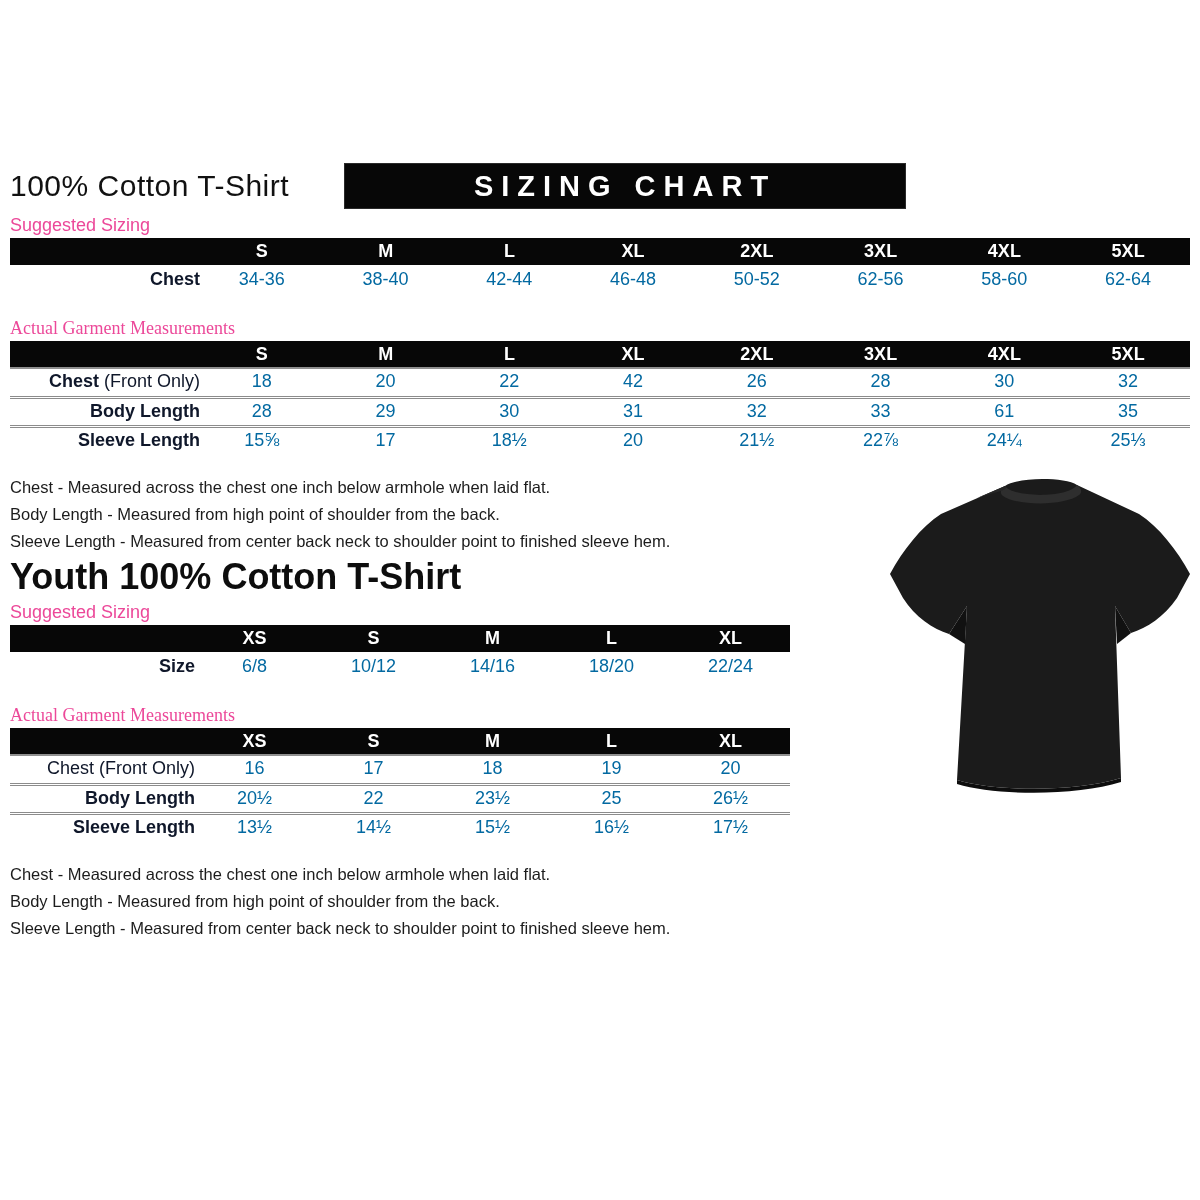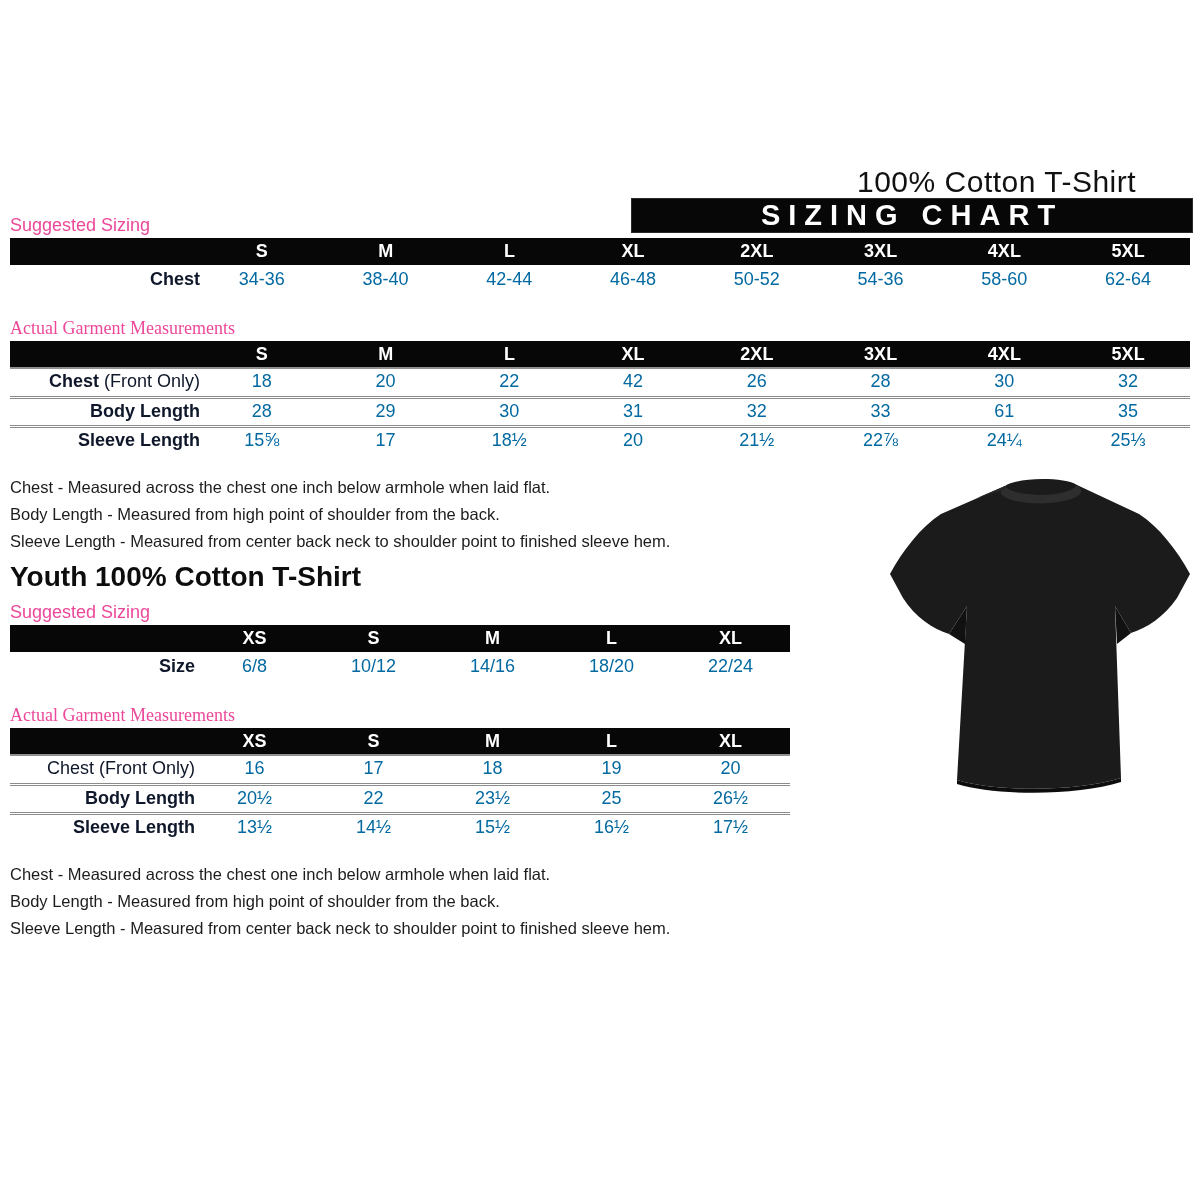--- a/index.html
+++ b/index.html
@@ -14,35 +14,34 @@
     overflow: hidden;
   }
   .content {
     position: absolute;
     left: 10px;
     top: 165px;
     width: 1182px;
   }
   .header-row {
     display: flex;
-    align-items: flex-end;
+    align-items: center;
     height: 42px;
-    flex-direction: column;
   }
   .page-title {
     width: 335px;
     flex: none;
     font-size: 30px;
     font-weight: 400;
     color: #111;
     letter-spacing: 0.5px;
   }
   .sizing-banner {
     width: 560px;
-    height: 50px;
+    height: 44px;
     background: #070707;
     color: #ffffff;
     font-size: 29px;
     font-weight: 700;
     letter-spacing: 8px;
     display: flex;
     align-items: center;
     justify-content: center;
     box-shadow: 0 0 0 1px #2a2a2a;
   }
@@ -87,21 +86,21 @@
   table.chart.lined thead tr { border-bottom: 2px solid #909090; }
   table.chart.lined tbody tr + tr { border-top: 3px double #8c8c8c; }
   .notes { margin-top: 19px; }
   .notes p {
     font-size: 16.5px;
     color: #1c1c1c;
     line-height: 27px;
   }
   .youth-title {
     margin-top: 5px;
-    font-size: 28px;
+    font-size: 36px;
     font-weight: 700;
     color: #0d0d0d;
     line-height: 34px;
   }
   .tshirt-photo {
     position: absolute;
     left: 885px;
     top: 472px;
     width: 312px;
     height: 340px;
@@ -134,21 +133,21 @@
           </tr>
         </thead>
         <tbody>
           <tr>
             <td class="rowlabel"><b>Chest</b></td>
             <td>34-36</td>
             <td>38-40</td>
             <td>42-44</td>
             <td>46-48</td>
             <td>50-52</td>
-            <td>54-36</td>
+            <td>62-56</td>
             <td>58-60</td>
             <td>62-64</td>
           </tr>
         </tbody>
       </table>
 
     <div class="section-label tight">Actual Garment Measurements</div>
     <table class="chart lined">
         <thead>
           <tr>

